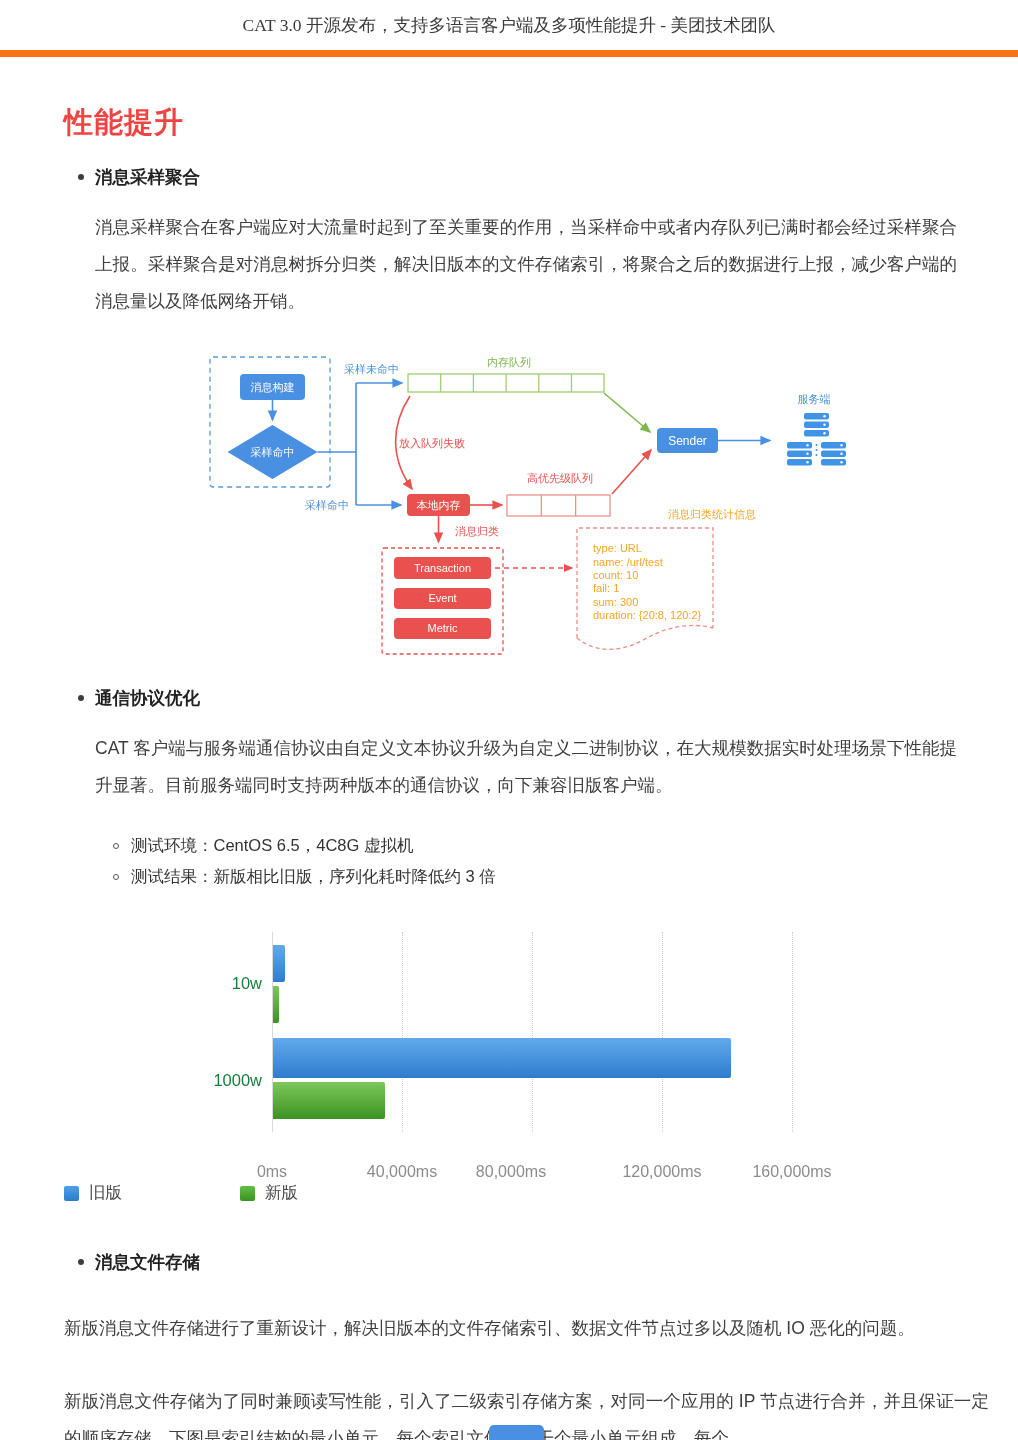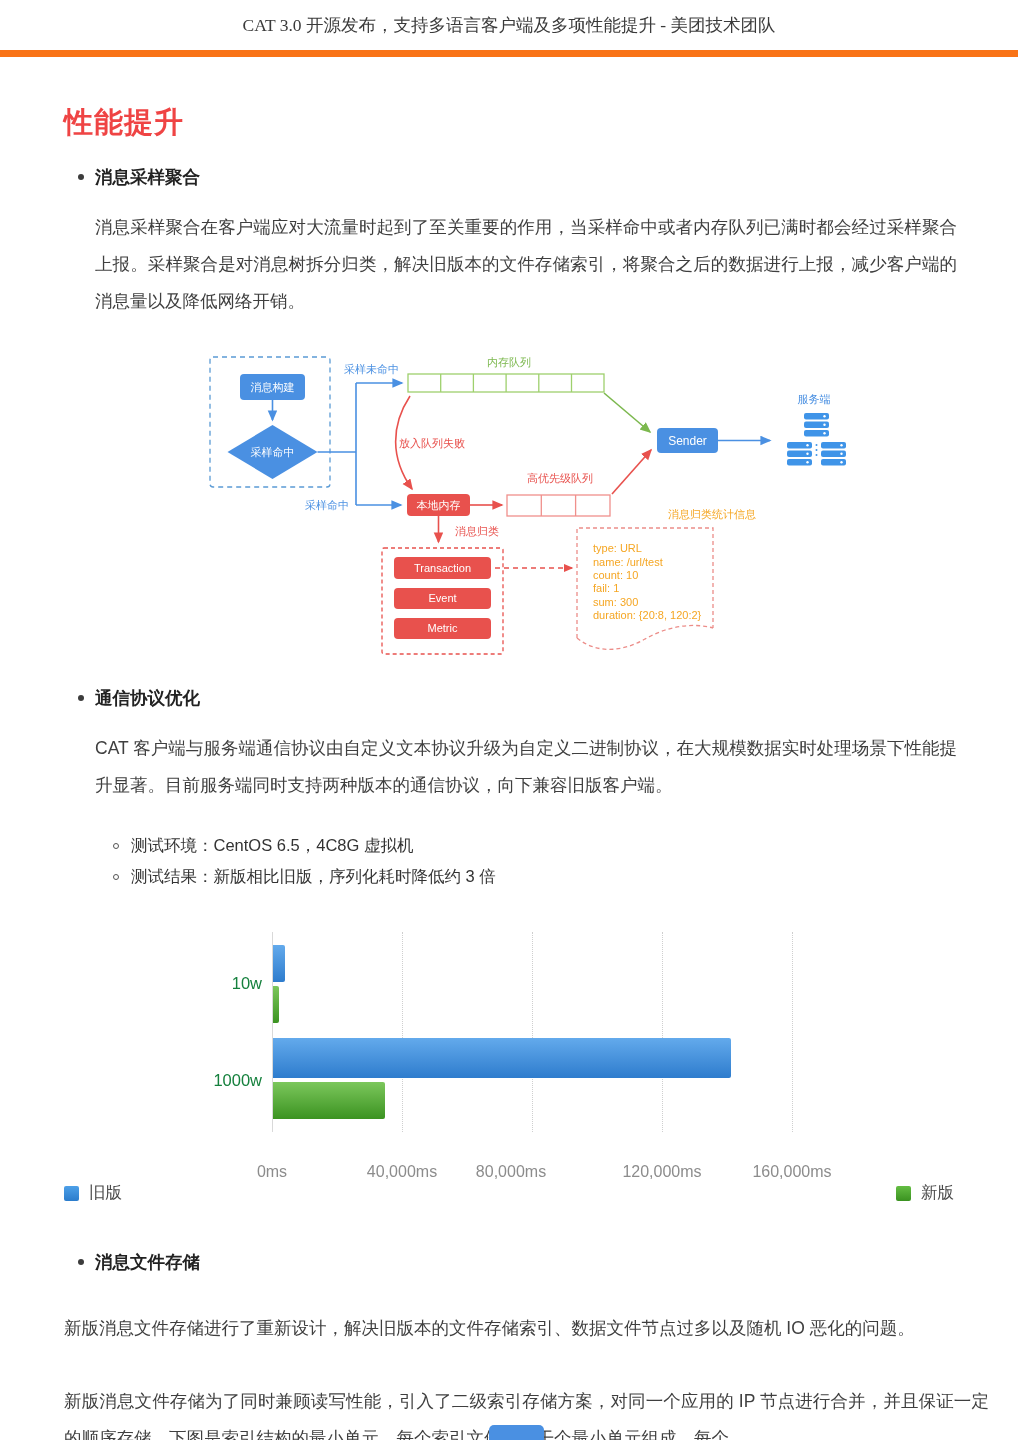--- a/index.html
+++ b/index.html
@@ -41,21 +41,21 @@
   .bar.old { background:linear-gradient(to bottom,#63aaec 0%, #2e7ccd 100%); }
   .bar.new { background:linear-gradient(to bottom,#7cc75c 0%, #3b9321 100%); }
   .b-old-0 { top:13px;  height:37px; }
   .b-new-0 { top:54px;  height:37px; }
   .b-old-1 { top:106px; height:40px; }
   .b-new-1 { top:150px; height:37px; }
   .cat { position:absolute; left:0; width:198px; text-align:right; font-size:16.5px; color:#15803d; }
   .cat0 { top:42px; } .cat1 { top:139px; }
   .xt { position:absolute; top:206px; width:130px; text-align:center; font-size:16px; color:#8c8c8c;margin-top:25px; }
   .x0{left:143px;} .x1{left:273px;} .x2{left:382px;} .x3{left:533px;} .x4{left:663px;}
-  .legend { position:absolute; top:250px; left:0; width:890px; display:flex; justify-content:space-between; gap:118px; }
+  .legend { position:absolute; top:250px; left:0; width:890px; display:flex; justify-content:flex-start; gap:118px; }
   .legend-item { display:flex; align-items:center; gap:10px; }
   .swatch { width:15px; height:15px; border-radius:2px; }
   .swatch.old { background:linear-gradient(to bottom,#4da0e8,#2b7ccc); }
   .swatch.new { background:linear-gradient(to bottom,#64bd43,#3a9220); }
   .legend-label { font-size:16.5px; color:#4a4a4a; }
 
   
   .next-node { position:absolute; left:489px; top:1425px; width:55px; height:15px;
     background:#4a90e2; border-radius:5px 5px 0 0; }
 

